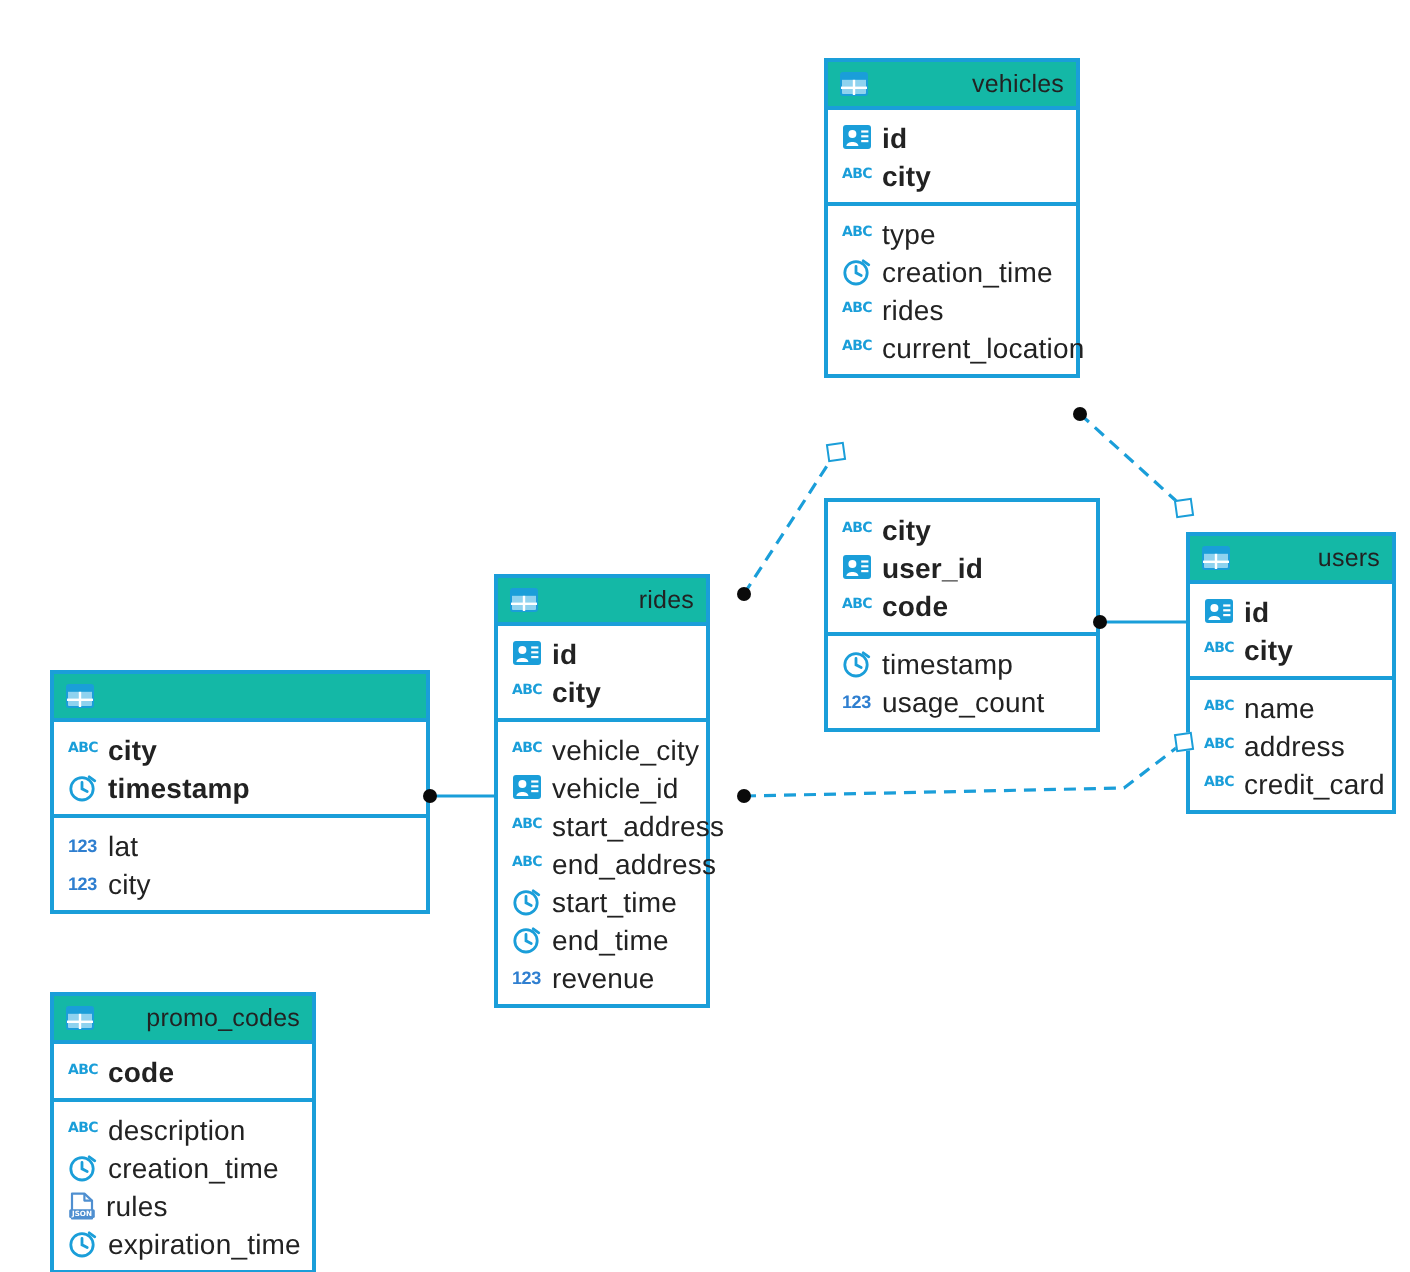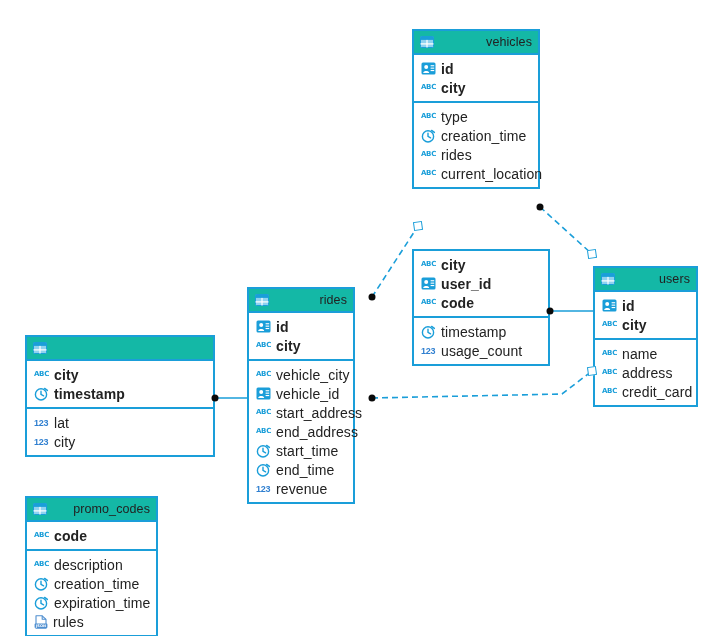--- a/index.html
+++ b/index.html
@@ -433,38 +433,38 @@
             <svg width="15" height="14" viewBox="0 0 15 14">
               <circle cx="7" cy="7.4" r="5.6" fill="none" stroke="#1a9ed9" stroke-width="1.4"></circle>
               <path d="M7 4.2 L7 7.4 L9.6 8.8" fill="none" stroke="#1a9ed9" stroke-width="1.4" stroke-linecap="round"></path>
               <path d="M10.6 1.4 L13.4 3.4" fill="none" stroke="#1a9ed9" stroke-width="1.4" stroke-linecap="round"></path>
             </svg>
           </span>
           <span class="field-name">creation_time</span>
         </div>
         <div class="field-row">
           <span class="icon">
-            <svg width="15" height="14" viewBox="0 0 15 14">
-              <circle cx="7" cy="7.4" r="5.6" fill="none" stroke="#1a9ed9" stroke-width="1.4"></circle>
-              <path d="M7 4.2 L7 7.4 L9.6 8.8" fill="none" stroke="#1a9ed9" stroke-width="1.4" stroke-linecap="round"></path>
-              <path d="M10.6 1.4 L13.4 3.4" fill="none" stroke="#1a9ed9" stroke-width="1.4" stroke-linecap="round"></path>
-            </svg>
-          </span>
-          <span class="field-name">expiration_time</span>
-        </div>
-        <div class="field-row">
-          <span class="icon">
             <svg width="14" height="14" viewBox="0 0 14 14">
               <path d="M2 0.8 h6.2 L12 4.3 V13.2 H2 Z" fill="#ffffff" stroke="#4f8fd0" stroke-width="1.1" stroke-linejoin="round"></path>
               <path d="M8.2 0.8 V4.3 H12" fill="none" stroke="#4f8fd0" stroke-width="1.1" stroke-linejoin="round"></path>
               <rect x="0.6" y="8.6" width="12.8" height="4.4" rx="0.8" fill="#4f8fd0"></rect>
               <text x="7" y="12.2" font-family="DejaVu Sans, sans-serif" font-size="3.6" font-weight="bold" fill="#ffffff" text-anchor="middle">JSON</text>
             </svg>
           </span>
           <span class="field-name">rules</span>
+        </div>
+        <div class="field-row">
+          <span class="icon">
+            <svg width="15" height="14" viewBox="0 0 15 14">
+              <circle cx="7" cy="7.4" r="5.6" fill="none" stroke="#1a9ed9" stroke-width="1.4"></circle>
+              <path d="M7 4.2 L7 7.4 L9.6 8.8" fill="none" stroke="#1a9ed9" stroke-width="1.4" stroke-linecap="round"></path>
+              <path d="M10.6 1.4 L13.4 3.4" fill="none" stroke="#1a9ed9" stroke-width="1.4" stroke-linecap="round"></path>
+            </svg>
+          </span>
+          <span class="field-name">expiration_time</span>
         </div>
       </div>
     </div>
     <div class="dot" style="left: 372px; top: 297px;"></div>
     <div class="diamond" style="left: 418px; top: 226px;"></div>
     <div class="dot" style="left: 540px; top: 207px;"></div>
     <div class="diamond" style="left: 592px; top: 254px;"></div>
     <div class="dot" style="left: 372px; top: 398px;"></div>
     <div class="diamond" style="left: 592px; top: 371px;"></div>
     <div class="dot" style="left: 550px; top: 311px;"></div>

